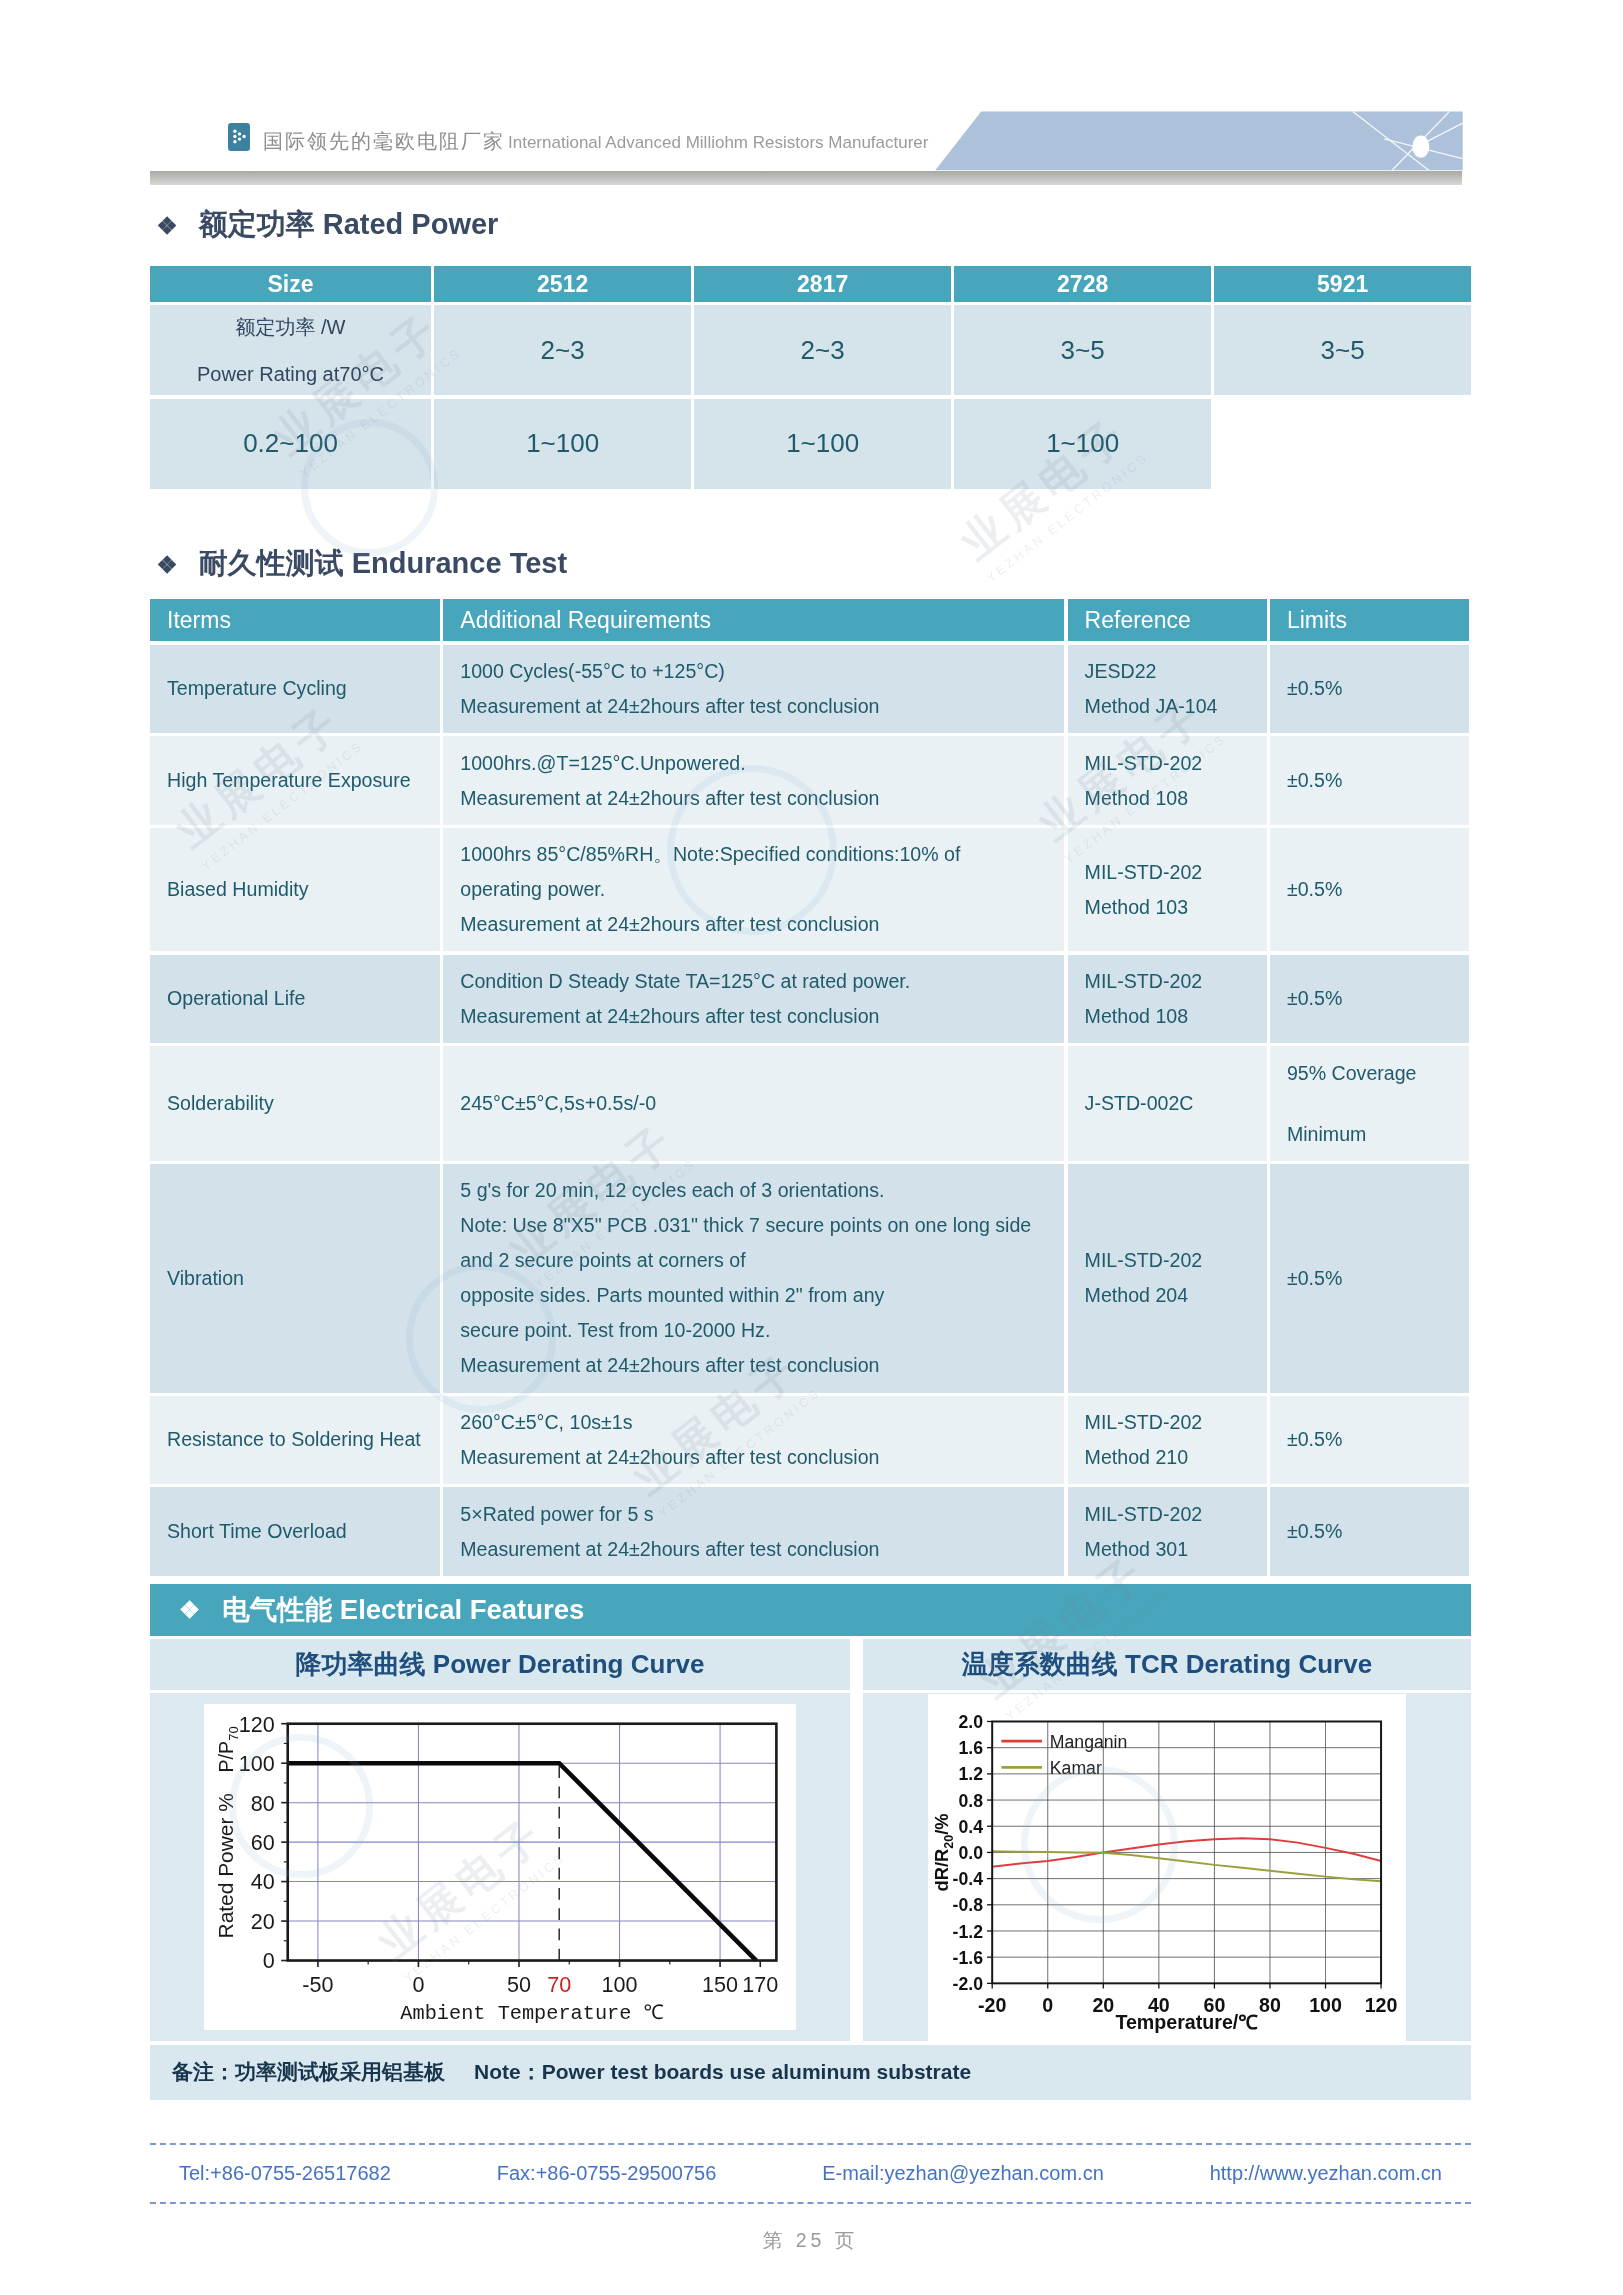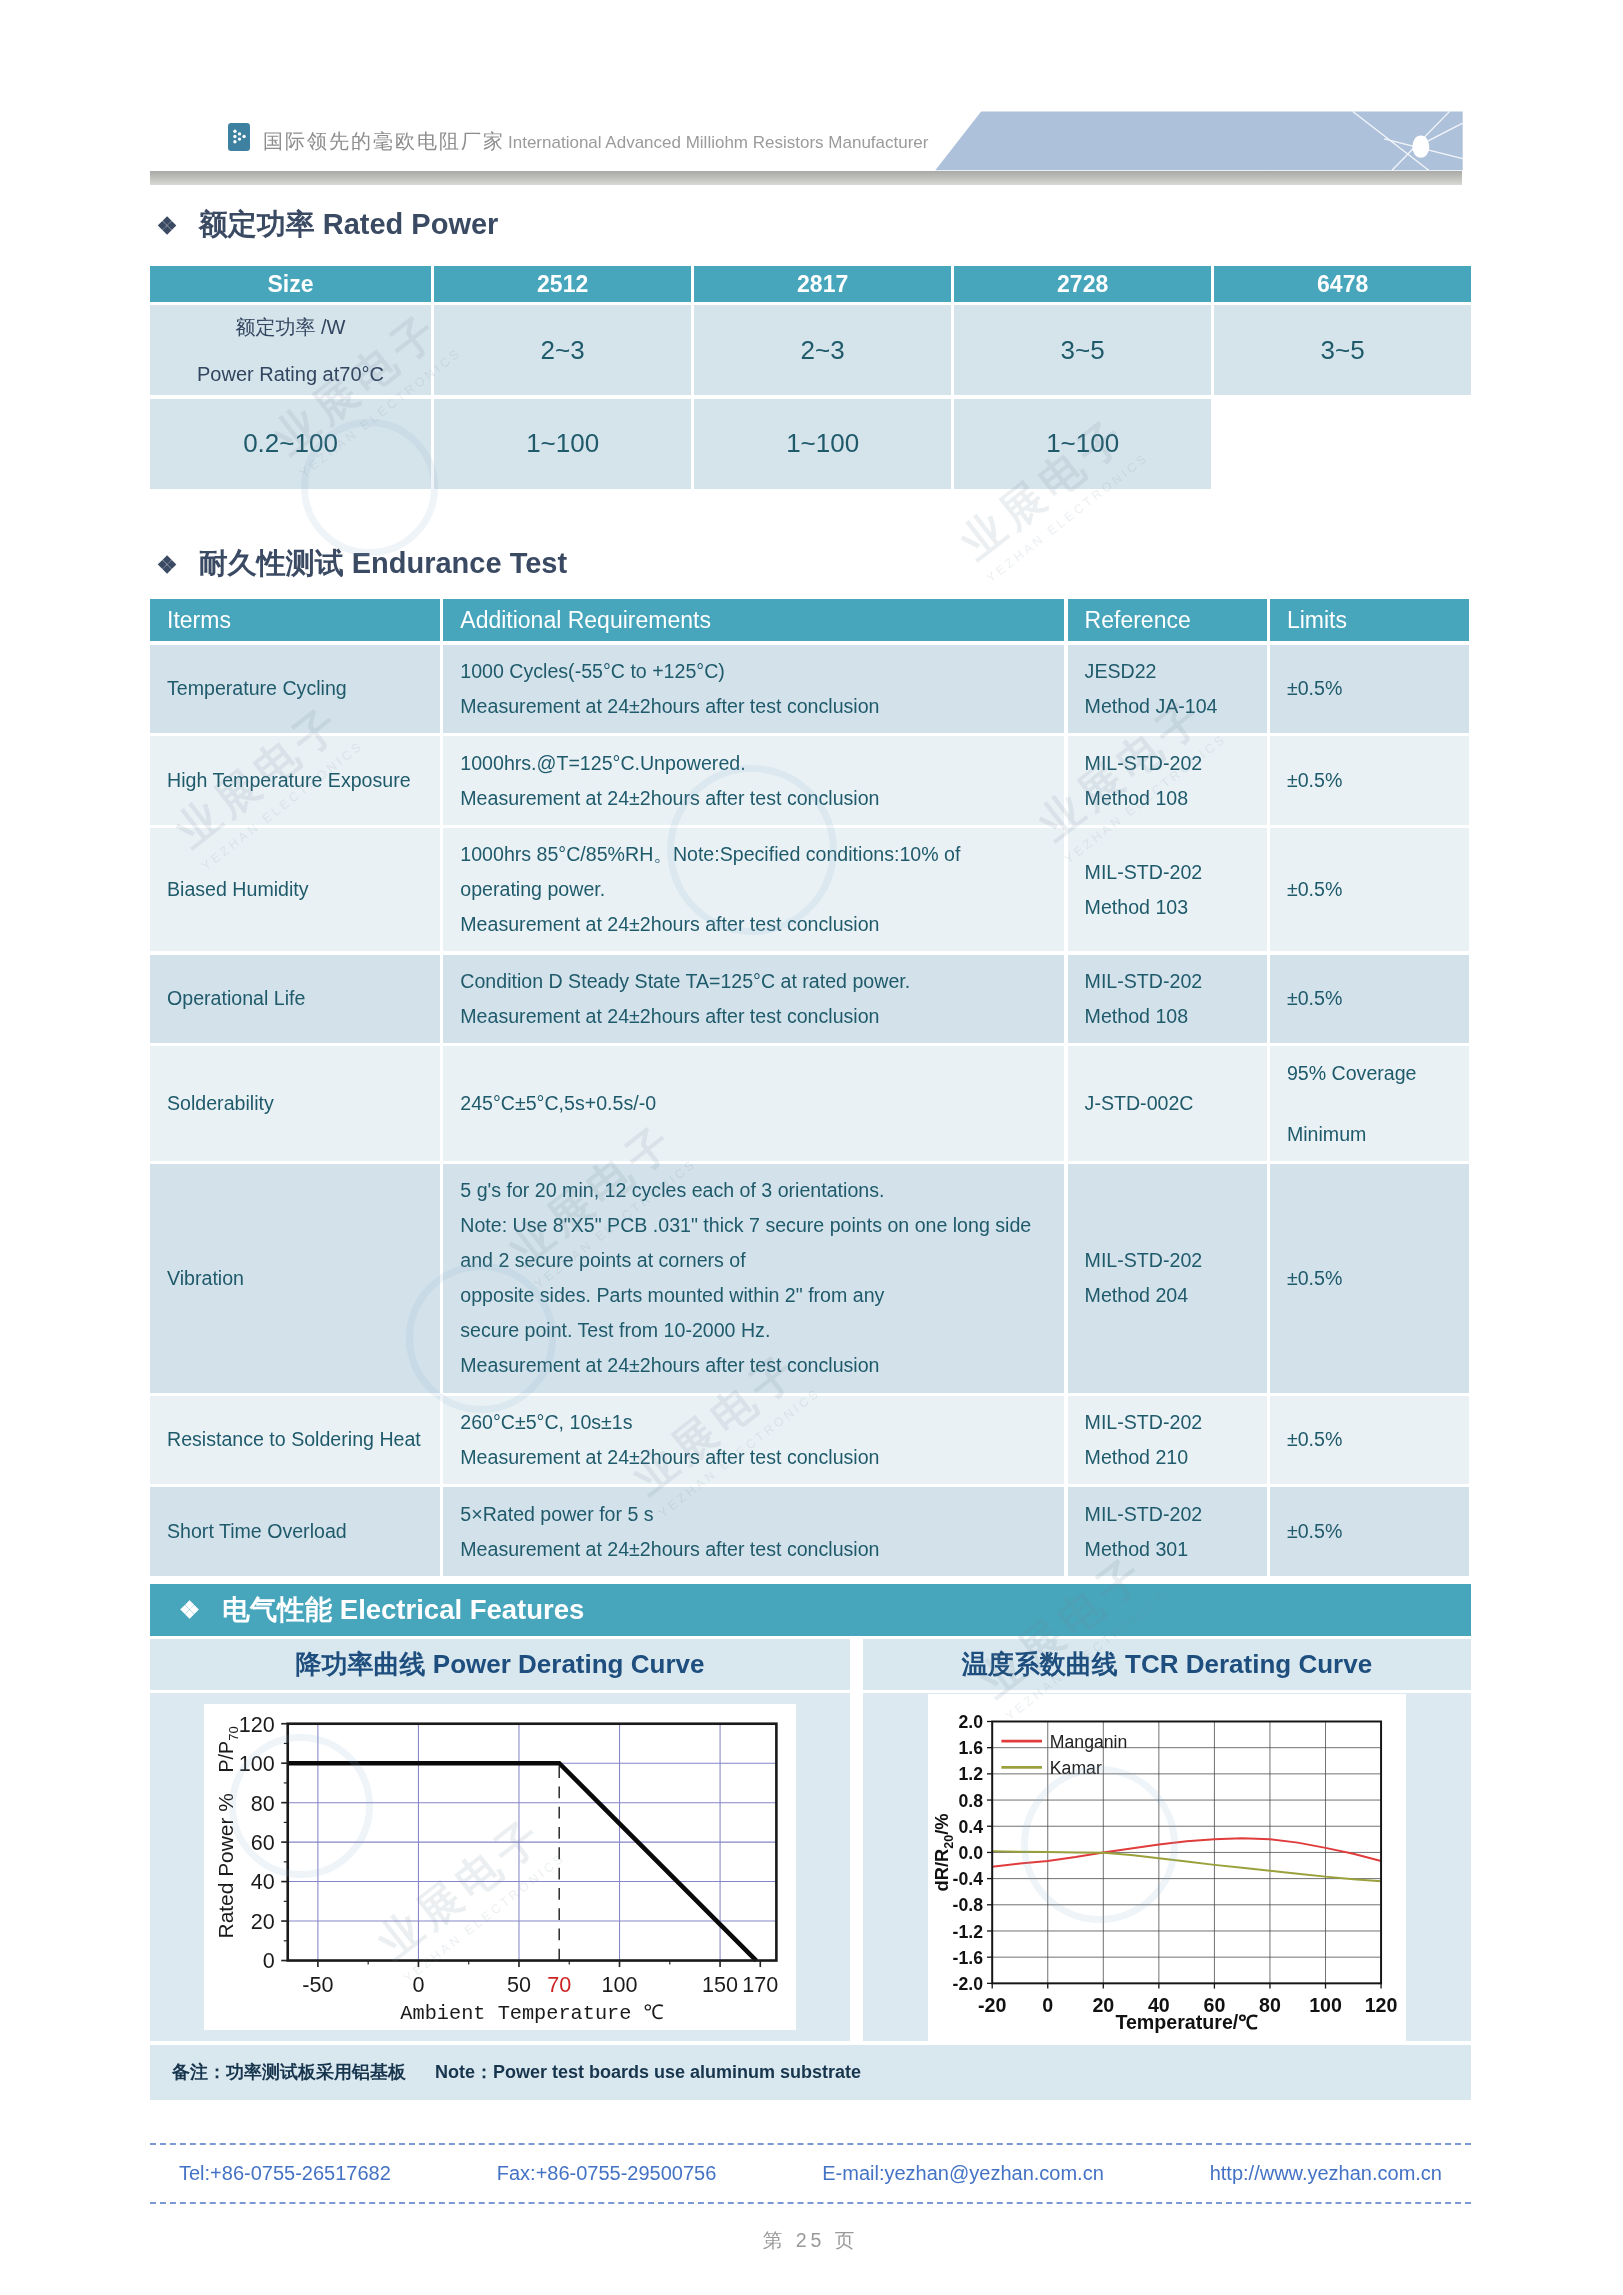--- a/index.html
+++ b/index.html
@@ -57,21 +57,21 @@
   .sub-row{display:flex;gap:13px;margin-top:3.3px}
   .sub-cell{background:var(--panel-blue);height:51px;display:flex;align-items:center;justify-content:center;font-size:26px;font-weight:bold;color:var(--subtitle)}
   .sub-left{width:700px}
   .sub-right{flex:1}
   .charts-row{display:flex;gap:13px;margin-top:3.3px}
   .chart-col{background:var(--chart-bg);display:flex;align-items:center;justify-content:center}
   .col-left{width:700px;height:348px}
   .col-right{flex:1;height:348px}
   .chart-panel{background:#fff}
 
-  .note-bar{margin-top:3.3px;background:var(--panel-blue);height:55px;display:flex;align-items:center;gap:29px;padding-left:22px;font-size:18px;font-weight:bold;color:#17354d}
+  .note-bar{margin-top:3.3px;background:var(--panel-blue);height:55px;display:flex;align-items:center;gap:29px;padding-left:22px;font-size:21px;font-weight:bold;color:#17354d}
 
   
   .footer{margin-top:43px;border-top:2px dashed #7b97d4;border-bottom:2px dashed #7b97d4;padding:17px 29px;display:flex;justify-content:space-between;align-items:flex-end;font-size:20px;color:var(--footer-blue)}
   .footer a{color:var(--footer-blue);text-decoration:none}
   .page-num{text-align:center;margin-top:23.6px;color:#9a9a9a;font-size:19.6px;letter-spacing:3.9px}
 
   
   .wm-layer{position:absolute;inset:0;pointer-events:none;z-index:6}
   .wm{position:absolute;transform:rotate(-38deg);opacity:.13;color:#6f8796;text-align:center}
   .wm .wm-cn{display:block;font-size:43px;font-weight:bold;letter-spacing:6.5px}
@@ -113,21 +113,21 @@
 
     <div class="sec-title t1">
       <span class="bullet">❖</span>
       <span>额定功率 Rated Power</span>
     </div>
     <div class="rp-grid" id="rated-table">
         <div class="rp-th">Size</div>
         <div class="rp-th">2512</div>
         <div class="rp-th">2817</div>
         <div class="rp-th">2728</div>
-        <div class="rp-th">6478</div>
+        <div class="rp-th">5921</div>
         <div class="rp-cell rp-label">
           <div class="rp-cn">额定功率 /W</div>
           <div class="rp-en">Power Rating at70°C</div>
         </div>
         <div class="rp-cell rp-val">2~3</div>
         <div class="rp-cell rp-val">2~3</div>
         <div class="rp-cell rp-val">3~5</div>
         <div class="rp-cell rp-val">3~5</div>
         <div class="rp-cell rp-val">0.2~100</div>
         <div class="rp-cell rp-val">1~100</div>

